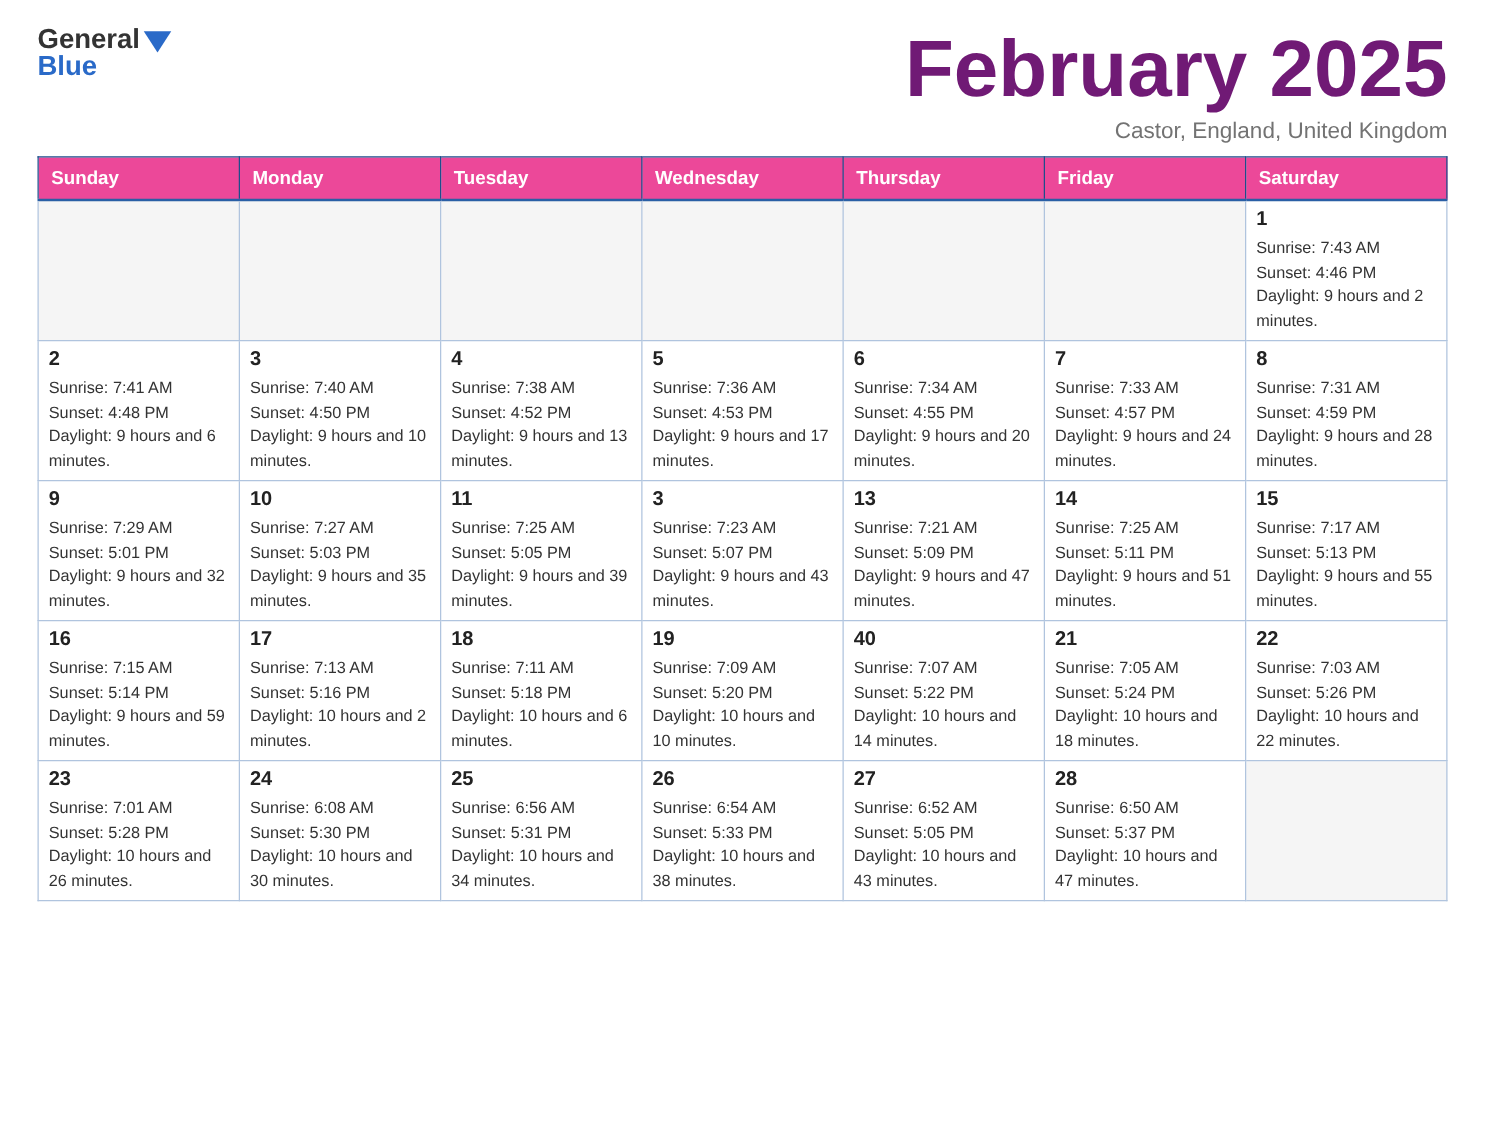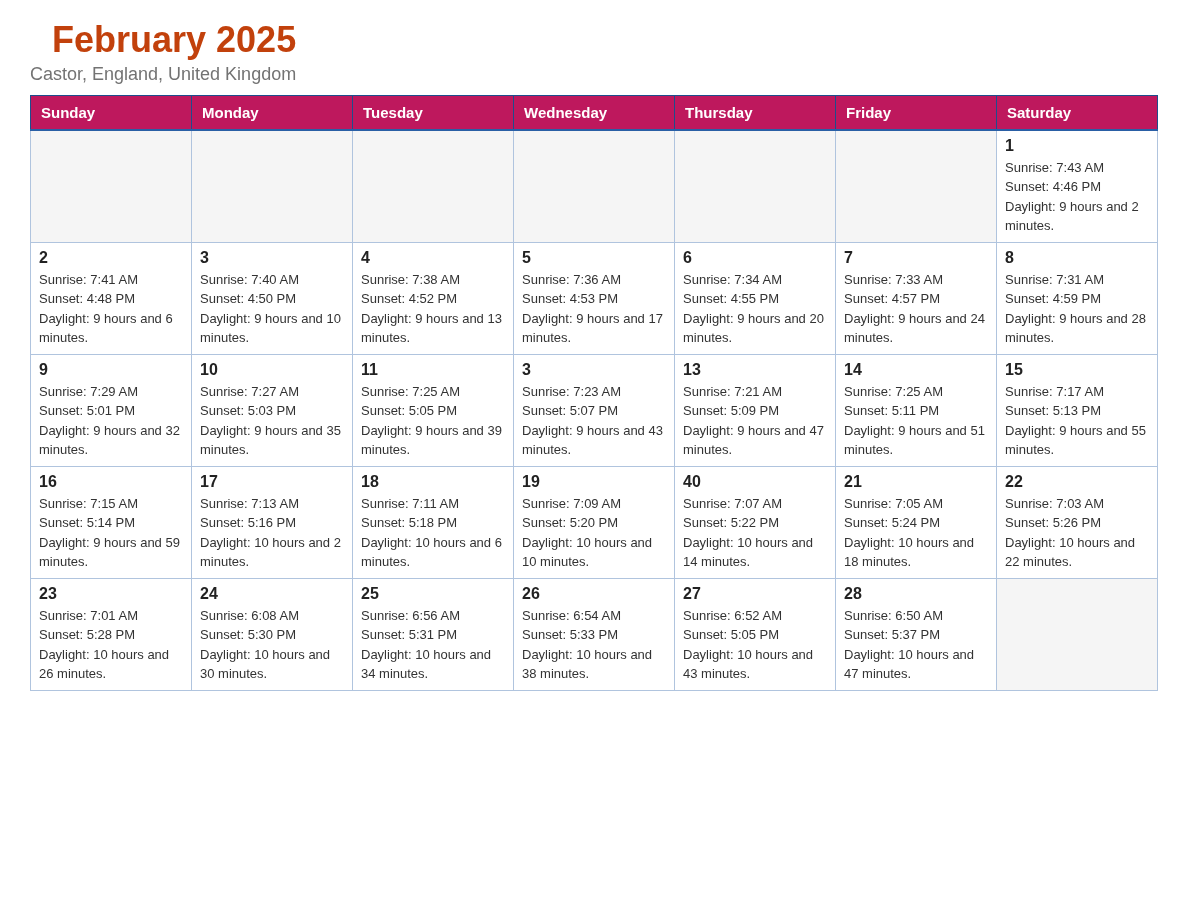--- a/index.html
+++ b/index.html
@@ -28,37 +28,37 @@
     }
     .logo-text-blue {
       font-size: 22px;
       font-weight: bold;
       color: #2a6ac8;
     }
     .title-block {
       text-align: right;
     }
     .month-title {
-      font-size: 36px;
-      font-weight: bold;
-      color: #c2410c;
+      font-size: 64px;
+      font-weight: bold;
+      color: #701a75;
       line-height: 1.1;
     }
     .location {
       font-size: 18px;
       color: #737373;
       margin-top: 4px;
     }
     table {
       width: 100%;
       border-collapse: collapse;
       table-layout: fixed;
     }
     thead tr th {
-      background: #be185d;
+      background: #ec4899;
       color: #fff;
       font-size: 15px;
       font-weight: bold;
       padding: 8px 10px;
       text-align: left;
       border: 1px solid #1e4d8c;
     }
     tbody tr td {
       border: 1px solid #b0c4de;
       vertical-align: top;
@@ -84,20 +84,29 @@
       border-top: 2px solid #2a5fa5;
     }
     tbody tr td:first-child {
       border-left: 1px solid #b0c4de;
     }
   </style>
 </head>
 <body>
 
 <div class="header">
+  <div class="logo">
+    <div style="display:flex; flex-direction:column; align-items:flex-start; line-height:1;">
+      <div style="display:flex; align-items:center;">
+        <span class="logo-text-general">General</span>
+        <div style="display:inline-block; width:0; height:0; border-left:11px solid transparent; border-right:11px solid transparent; border-top:17px solid #2a6ac8; margin-left:3px; margin-top:4px;"></div>
+      </div>
+      <span class="logo-text-blue" style="margin-top:0px;">Blue</span>
+    </div>
+  </div>
   <div class="title-block">
     <div class="month-title">February 2025</div>
     <div class="location">Castor, England, United Kingdom</div>
   </div>
 </div>
 
 <table>
   <thead>
     <tr>
     <th>Sunday</th>

